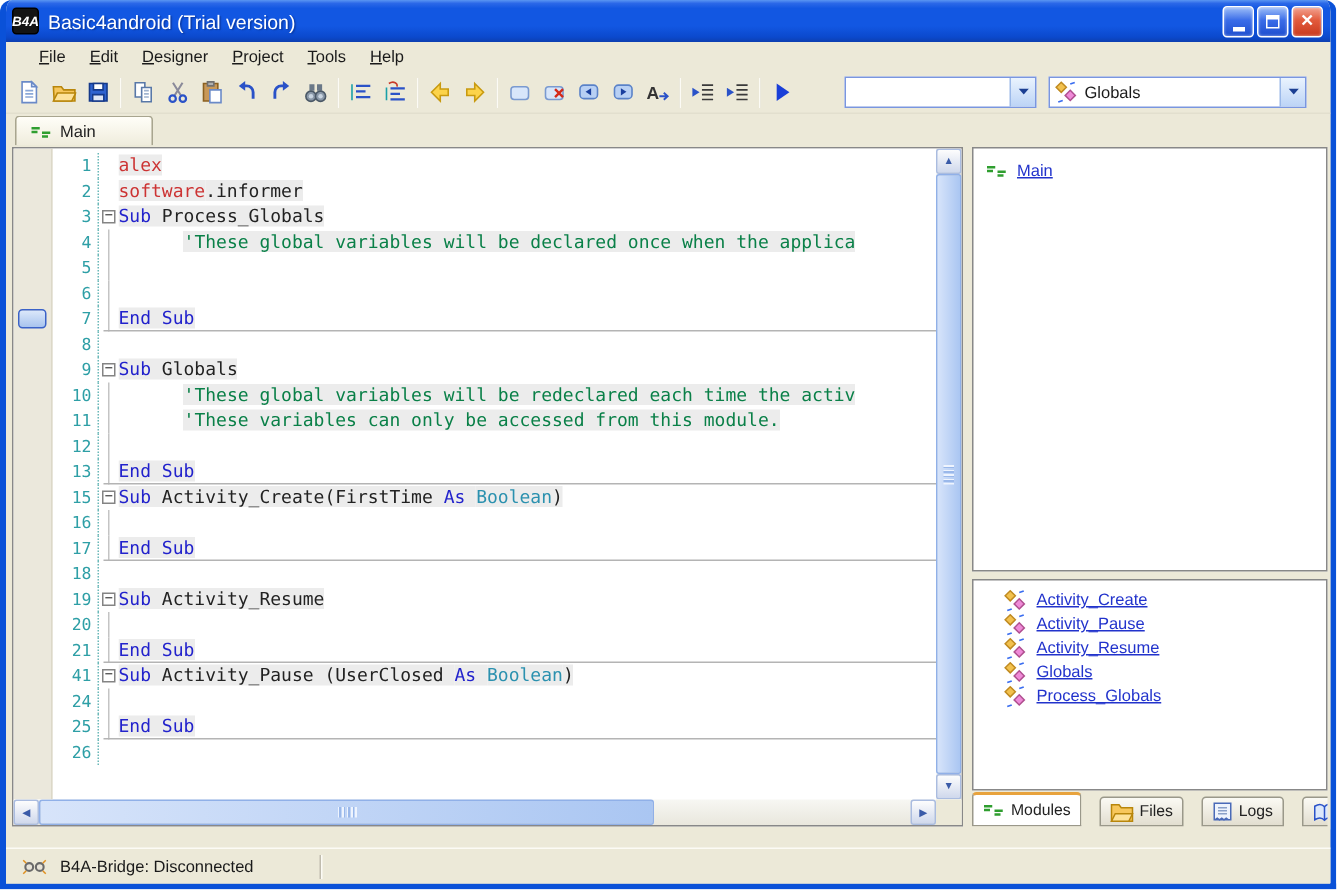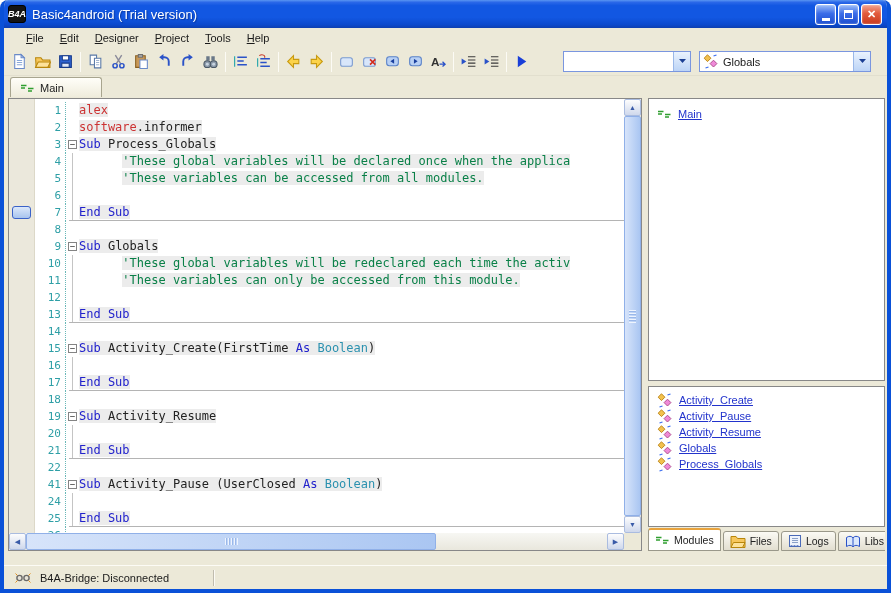--- a/index.html
+++ b/index.html
@@ -82,24 +82,24 @@
   .hscroll{ height:17px; flex:none; display:flex; background:linear-gradient(180deg,#f7f7f3,#e9e7dd); }
   .sb-thumb.h{ flex:none; width:410px; }
   .grip.h{ width:13px; height:7px;
     background:repeating-linear-gradient(90deg,#eef4fe 0 1px,#9ab8ea 1px 2px,transparent 2px 3px); }
   .h-track{ flex:1; }
   .h-corner{ width:17px; flex:none; background:#ece9d8; }
 
   
   .rpanel{ flex:1; min-width:0; display:flex; flex-direction:column; }
   .modules-box{ height:283px; flex:none; background:#fff; border:1px solid #888; padding:7px 8px; overflow:hidden; }
-  .subs-box{ flex:1; min-height:0; margin-top:5px; background:#fff; border:1px solid #888; padding:5px 8px; overflow:hidden; }
+  .subs-box{ flex:1; min-height:0; margin-top:5px; background:#fff; border:1px solid #888; padding:5px 20px; overflow:hidden; }
   .panel-item{ display:flex; align-items:center; gap:6px; height:16px; font-size:11px; }
   .panel-item a{ color:var(--lk); text-decoration:underline; cursor:pointer; white-space:nowrap; }
-  .rtabs{ height:24px; flex:none; display:flex; align-items:flex-end; gap:2px; padding-top:2px; overflow:hidden; }
+  .rtabs{ height:24px; flex:none; display:flex; align-items:flex-end; gap:12px; padding-top:2px; overflow:hidden; }
   .rtab{ height:20px; flex:none; display:flex; align-items:center; gap:4px; padding:0 6px; font-size:10.5px; color:#222;
     background:linear-gradient(180deg,#fbfaf4,#e2ded0); border:1px solid #9a988a; border-radius:3px 3px 0 0; }
   .rtab.active{ height:23px; background:#fff; border-top:2px solid var(--accent); }
 
   
   .statusbar{ height:24px; flex:none; display:flex; align-items:center; gap:8px; padding-left:10px;
     background:#ece9d8; border-top:1px solid #fcfbf5; font-size:11px; color:#1a1a1a;margin-top:12px; }
   .status-sep{ width:1px; height:16px; border-left:1px solid #c0bcae; border-right:1px solid #fcfbf5; margin-left:36px; }
   .icon{ display:inline-flex; align-items:center; justify-content:center; line-height:0; }
 </style>
@@ -355,38 +355,36 @@
     <div class="editor">
       <div class="editor-body">
         <div class="gutter-margin">
           <div class="bookmark-marker"></div>
         </div>
         <div class="code-scroll" id="codeArea">
             <div class="code-row"><span class="line-num">1</span><span class="fold-col"></span><span class="code-text"><span class="tk tk-r">alex</span></span></div>
             <div class="code-row"><span class="line-num">2</span><span class="fold-col"></span><span class="code-text"><span class="tk tk-r">software</span><span class="tk tk-p">.informer</span></span></div>
             <div class="code-row"><span class="line-num">3</span><span class="fold-col"><span class="fold-box">−</span></span><span class="code-text"><span class="tk tk-k">Sub </span><span class="tk tk-p">Process_Globals</span></span></div>
             <div class="code-row"><span class="line-num">4</span><span class="fold-col"><span class="vline"></span></span><span class="code-text"><span class="ind">      </span><span class="tk tk-c">'These global variables will be declared once when the applica</span></span></div>
-            <div class="code-row"><span class="line-num">5</span><span class="fold-col"><span class="vline"></span></span><span class="code-text"><span class="ind">      </span><span class="tk tk-c">'These variables can be accessed from all modules.</span></span></div>
+            <div class="code-row"><span class="line-num">5</span><span class="fold-col"><span class="vline"></span></span><span class="code-text"><span class="ind">      </span></span></div>
             <div class="code-row"><span class="line-num">6</span><span class="fold-col"><span class="vline"></span></span><span class="code-text"></span></div>
             <div class="code-row"><span class="line-num">7</span><span class="fold-col"><span class="vline"></span></span><span class="code-text"><span class="tk tk-k">End Sub</span></span><span class="endline"></span></div>
             <div class="code-row"><span class="line-num">8</span><span class="fold-col"></span><span class="code-text"></span></div>
             <div class="code-row"><span class="line-num">9</span><span class="fold-col"><span class="fold-box">−</span></span><span class="code-text"><span class="tk tk-k">Sub </span><span class="tk tk-p">Globals</span></span></div>
             <div class="code-row"><span class="line-num">10</span><span class="fold-col"><span class="vline"></span></span><span class="code-text"><span class="ind">      </span><span class="tk tk-c">'These global variables will be redeclared each time the activ</span></span></div>
             <div class="code-row"><span class="line-num">11</span><span class="fold-col"><span class="vline"></span></span><span class="code-text"><span class="ind">      </span><span class="tk tk-c">'These variables can only be accessed from this module.</span></span></div>
             <div class="code-row"><span class="line-num">12</span><span class="fold-col"><span class="vline"></span></span><span class="code-text"></span></div>
             <div class="code-row"><span class="line-num">13</span><span class="fold-col"><span class="vline"></span></span><span class="code-text"><span class="tk tk-k">End Sub</span></span><span class="endline"></span></div>
-            <div class="code-row"><span class="line-num">14</span><span class="fold-col"></span><span class="code-text"></span></div>
             <div class="code-row"><span class="line-num">15</span><span class="fold-col"><span class="fold-box">−</span></span><span class="code-text"><span class="tk tk-k">Sub </span><span class="tk tk-p">Activity_Create(FirstTime </span><span class="tk tk-k">As </span><span class="tk tk-t">Boolean</span><span class="tk tk-p">)</span></span></div>
             <div class="code-row"><span class="line-num">16</span><span class="fold-col"><span class="vline"></span></span><span class="code-text"></span></div>
             <div class="code-row"><span class="line-num">17</span><span class="fold-col"><span class="vline"></span></span><span class="code-text"><span class="tk tk-k">End Sub</span></span><span class="endline"></span></div>
             <div class="code-row"><span class="line-num">18</span><span class="fold-col"></span><span class="code-text"></span></div>
             <div class="code-row"><span class="line-num">19</span><span class="fold-col"><span class="fold-box">−</span></span><span class="code-text"><span class="tk tk-k">Sub </span><span class="tk tk-p">Activity_Resume</span></span></div>
             <div class="code-row"><span class="line-num">20</span><span class="fold-col"><span class="vline"></span></span><span class="code-text"></span></div>
             <div class="code-row"><span class="line-num">21</span><span class="fold-col"><span class="vline"></span></span><span class="code-text"><span class="tk tk-k">End Sub</span></span><span class="endline"></span></div>
-            <div class="code-row"><span class="line-num">22</span><span class="fold-col"></span><span class="code-text"></span></div>
             <div class="code-row"><span class="line-num">41</span><span class="fold-col"><span class="fold-box">−</span></span><span class="code-text"><span class="tk tk-k">Sub </span><span class="tk tk-p">Activity_Pause (UserClosed </span><span class="tk tk-k">As </span><span class="tk tk-t">Boolean</span><span class="tk tk-p">)</span></span></div>
             <div class="code-row"><span class="line-num">24</span><span class="fold-col"><span class="vline"></span></span><span class="code-text"></span></div>
             <div class="code-row"><span class="line-num">25</span><span class="fold-col"><span class="vline"></span></span><span class="code-text"><span class="tk tk-k">End Sub</span></span><span class="endline"></span></div>
             <div class="code-row"><span class="line-num">26</span><span class="fold-col"></span><span class="code-text"></span></div>
           </div>
         <div class="vscroll">
           <div class="sb-btn">▲</div>
           <div class="sb-thumb">
               <span class="grip"></span>
             </div>

